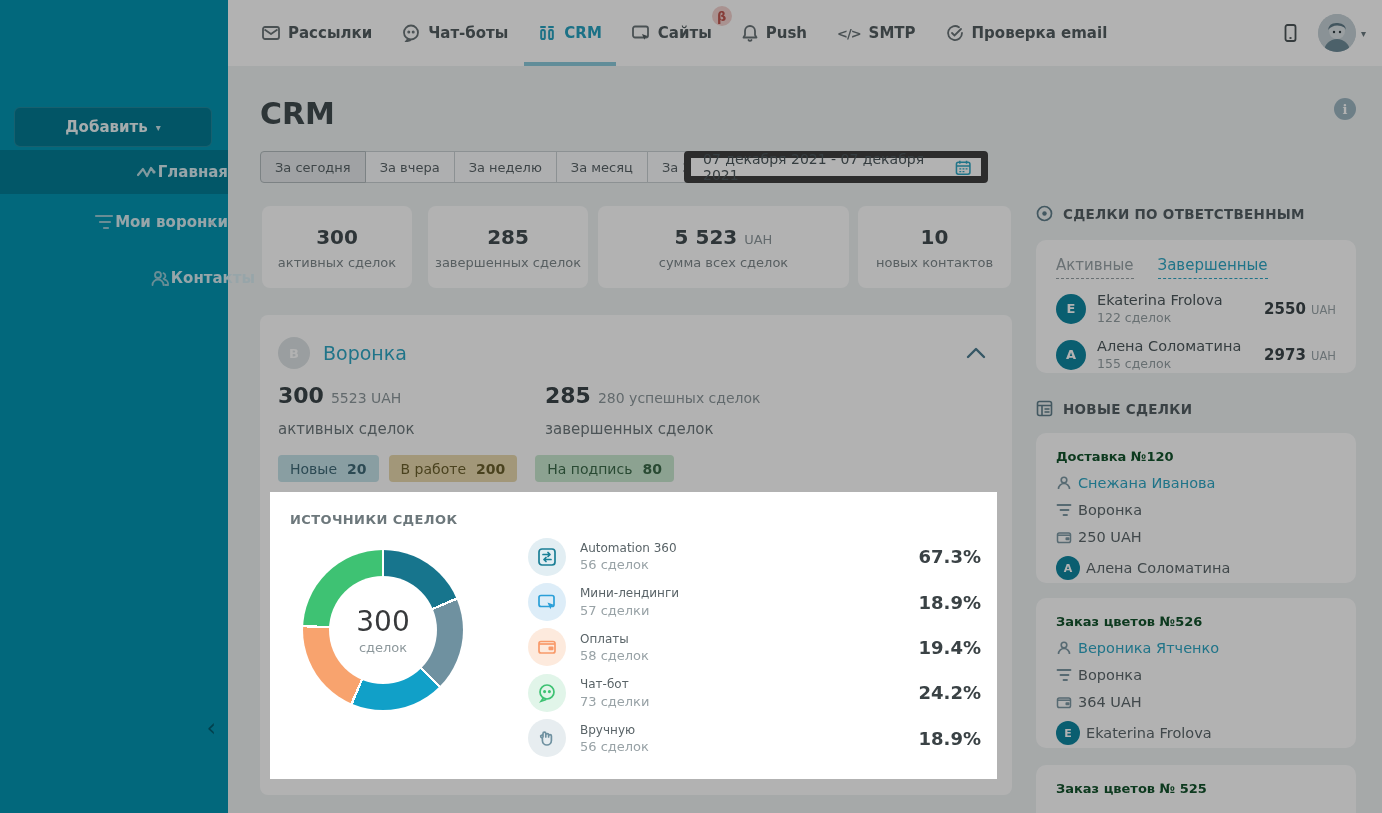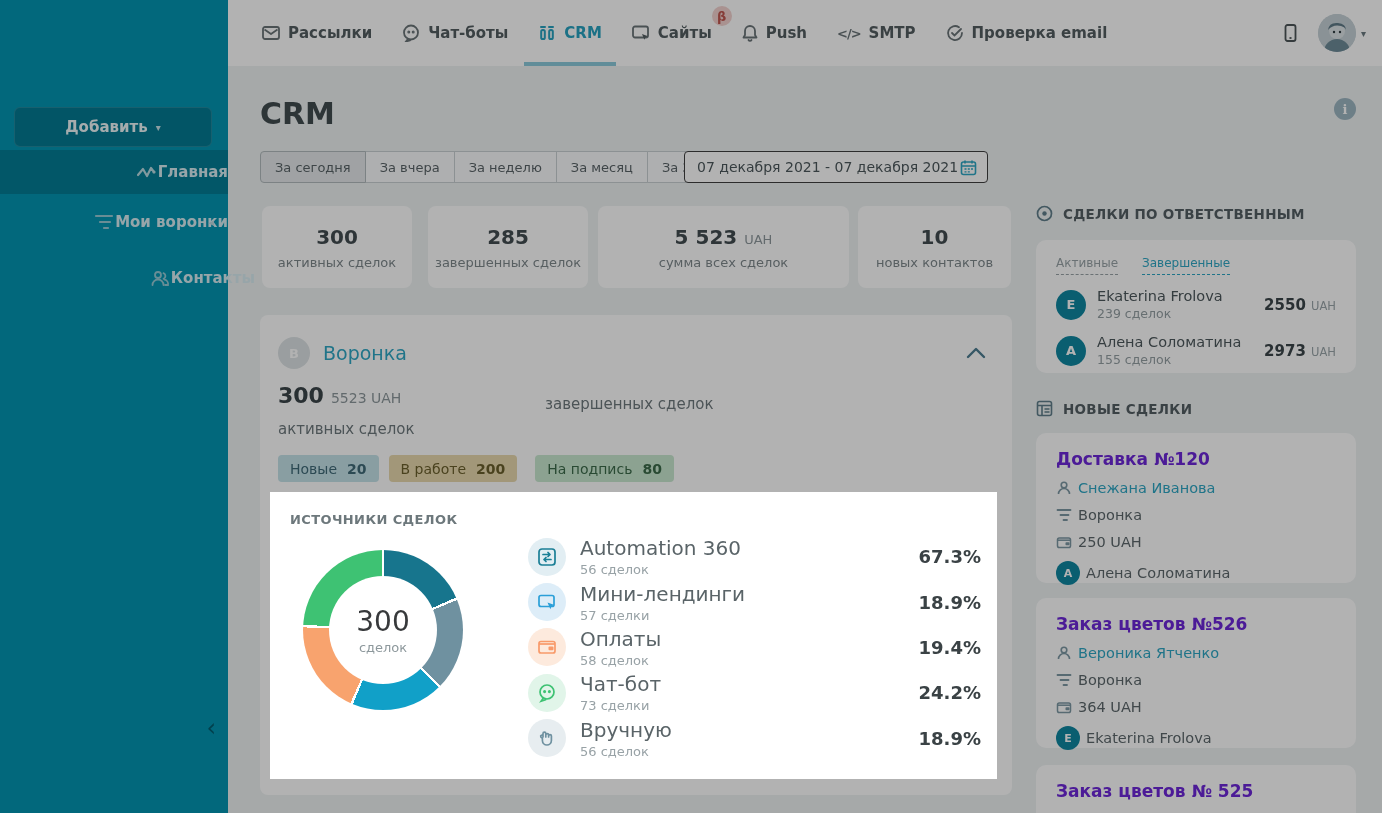--- a/index.html
+++ b/index.html
@@ -38,21 +38,21 @@
   
   .page-title { position:absolute; left:260px; top:96px; font-size:30px; font-weight:bold; color:#414c50; }
   .info-icon { position:absolute; left:1334px; top:98px; width:22px; height:22px; border-radius:50%; background:#9db6c2; color:#fff; font-size:13px; font-weight:bold; display:flex; align-items:center; justify-content:center; cursor:pointer; font-family:"DejaVu Serif","Liberation Serif",serif; }
 
   .filters { position:absolute; left:260px; top:151px; display:flex; }
   .filter-btn { height:32px; padding:0 14px; display:flex; align-items:center; background:#fafbfc; border:1px solid #c9d0d3; margin-left:-1px; font-size:13px; color:#5a6468; cursor:pointer; white-space:nowrap; }
   .filter-btn:first-child { border-radius:4px 0 0 4px; margin-left:0; }
   .filter-btn:last-child { border-radius:0 4px 4px 0; }
   .filter-btn.active { background:#e5e9eb; border-color:#b2babd; position:relative; z-index:2; }
 
-  .date-box { position:absolute; left:684px; top:151px; width:304px; height:32px; background:#fff; border:1px solid #404040; border-radius:4px; display:flex; align-items:center; justify-content:space-between; padding:0 10px 0 12px; font-size:14px; color:#4d585c; cursor:pointer; }
+  .date-box { position:absolute; left:684px; top:151px; width:304px; height:32px; background:#fff; border:7px solid #404040; border-radius:4px; display:flex; align-items:center; justify-content:space-between; padding:0 10px 0 12px; font-size:14px; color:#4d585c; cursor:pointer; }
 
   .stat-card { position:absolute; top:206px; height:82px; background:#fff; border-radius:8px; display:flex; flex-direction:column; align-items:center; justify-content:center; }
   .stat-value { font-size:20px; font-weight:bold; color:#434d51; }
   .stat-unit { font-size:13px; font-weight:normal; color:#8e999d; }
   .stat-label { font-size:13px; color:#7e888c; margin-top:6px; }
 
   
   .funnel-card { position:absolute; left:260px; top:315px; width:752px; height:480px; background:#fff; border-radius:8px; }
   .funnel-head { position:absolute; left:18px; top:22px; right:26px; display:flex; align-items:center; }
   .funnel-avatar { width:32px; height:32px; border-radius:50%; background:#dde3e5; color:#fff; font-size:13px; font-weight:bold; display:flex; align-items:center; justify-content:center; }
@@ -74,40 +74,40 @@
   .spotlight { position:absolute; left:10px; top:177px; width:727px; height:287px; background:#ffffff; z-index:1001; }
   .sources-title { position:absolute; left:20px; top:20px; font-size:13px; font-weight:600; color:#6d787c; letter-spacing:0.4px; }
   .donut-wrap { position:absolute; left:33px; top:58px; width:160px; height:160px; }
   .donut { width:160px; height:160px; border-radius:50%; }
   .donut-hole { position:absolute; left:26px; top:26px; width:108px; height:108px; border-radius:50%; background:#fff; display:flex; flex-direction:column; align-items:center; justify-content:center; }
   .donut-val { font-size:28px; color:#37393b; }
   .donut-lbl { font-size:13px; color:#8d989c; margin-top:2px; }
   .legend { position:absolute; left:258px; top:42px; right:16px; }
   .legend-row { display:flex; align-items:center; height:45.4px; gap:14px; cursor:default; }
   .licon { width:38px; height:38px; border-radius:50%; display:flex; align-items:center; justify-content:center; flex:0 0 auto; }
-  .lname { font-size:20px; color:#5a6468; line-height:1.2; }
+  .lname { font-size:12px; color:#5a6468; line-height:1.2; }
   .ldeals { font-size:13px; color:#98a2a6; margin-top:2px; }
   .lpct { margin-left:auto; font-size:18px; font-weight:bold; color:#3a4245; }
   .t-automation { background:#e2eef3; } .t-landing { background:#ddedf8; }
   .t-wallet { background:#fdeadd; } .t-chat { background:#e1f5e9; } .t-hand { background:#e7edf0; }
 
   
   .rail-header { position:absolute; left:1036px; display:flex; align-items:center; gap:10px; font-size:13.5px; font-weight:600; color:#545f64; letter-spacing:0.3px; }
   .rail-card { position:absolute; left:1036px; width:320px; background:#fff; border-radius:10px; padding:16px 20px; }
   .tabs { display:flex; gap:24px; }
-  .tab { font-size:12px; padding-bottom:4px; cursor:pointer; }
+  .tab { font-size:15px; padding-bottom:4px; cursor:pointer; }
   .tab.inactive { color:#98a3a7; border-bottom:1px dashed #98a3a7; }
   .tab.active { color:#2fa7c4; border-bottom:1px dashed #2fa7c4; }
   .owner-row { display:flex; align-items:center; margin-top:13px; gap:11px; }
   .avatar-sm { width:30px; height:30px; border-radius:50%; background:#0f87a1; color:#fff; font-size:13px; font-weight:bold; display:flex; align-items:center; justify-content:center; flex:0 0 auto; }
   .oname { font-size:14.5px; color:#4d585c; }
   .odeals { font-size:12.5px; color:#949fa3; margin-top:2px; }
   .oamount { margin-left:auto; font-size:15px; font-weight:bold; color:#3c464a; white-space:nowrap; }
   .ouah { font-size:11.5px; font-weight:normal; color:#9aa5a9; }
-  .deal-title { font-size:17px; font-weight:bold; color:#6d28d9; }
+  .deal-title { font-size:13px; font-weight:bold; color:#14532d; }
   .deal-row { display:flex; align-items:center; gap:6px; margin-top:11px; font-size:14.5px; color:#5d686c; }
   .deal-row svg { flex:0 0 auto; }
   .deal-link { color:#2fa7c4; cursor:pointer; }
   .avatar-xs { width:24px; height:24px; border-radius:50%; background:#0f87a1; color:#fff; font-size:11px; font-weight:bold; display:flex; align-items:center; justify-content:center; flex:0 0 auto; }
 </style>
 </head>
 <body>
 
 <div class="sidebar">
   <div class="add-btn">
@@ -255,20 +255,21 @@
     <svg class="funnel-collapse" width="20" height="12" viewBox="0 0 20 12" fill="none" stroke="#4d7d91" stroke-width="2.4" stroke-linecap="round" stroke-linejoin="round">
         <path d="M2 10 L10 2 L18 10"></path>
       </svg>
   </div>
   <div class="funnel-stats">
     <div class="fcol">
       <div><span class="fval">300</span><span class="fsub">5523 UAH</span></div>
       <div class="flabel">активных сделок</div>
     </div>
     <div class="fcol">
+      <div><span class="fval">285</span><span class="fsub">280 успешных сделок</span></div>
       <div class="flabel">завершенных сделок</div>
     </div>
   </div>
   <div class="pills">
     <div class="pill pill-new">
         <span>Новые</span>
         <b>20</b>
       </div>
     <div class="pill pill-work">
         <span>В работе</span>
@@ -378,21 +379,21 @@
 
 <div class="rail-card" style="top:240px; height:133px;">
   <div class="tabs">
     <span class="tab inactive">Активные</span>
     <span class="tab active">Завершенные</span>
   </div>
   <div class="owner-row">
     <div class="avatar-sm">E</div>
     <div>
         <div class="oname">Ekaterina Frolova</div>
-        <div class="odeals">239 сделок</div>
+        <div class="odeals">122 сделок</div>
       </div>
     <div class="oamount"><span>2550</span> <span class="ouah">UAH</span></div>
   </div>
   <div class="owner-row">
     <div class="avatar-sm">A</div>
     <div>
         <div class="oname">Алена Соломатина</div>
         <div class="odeals">155 сделок</div>
       </div>
     <div class="oamount"><span>2973</span> <span class="ouah">UAH</span></div>

